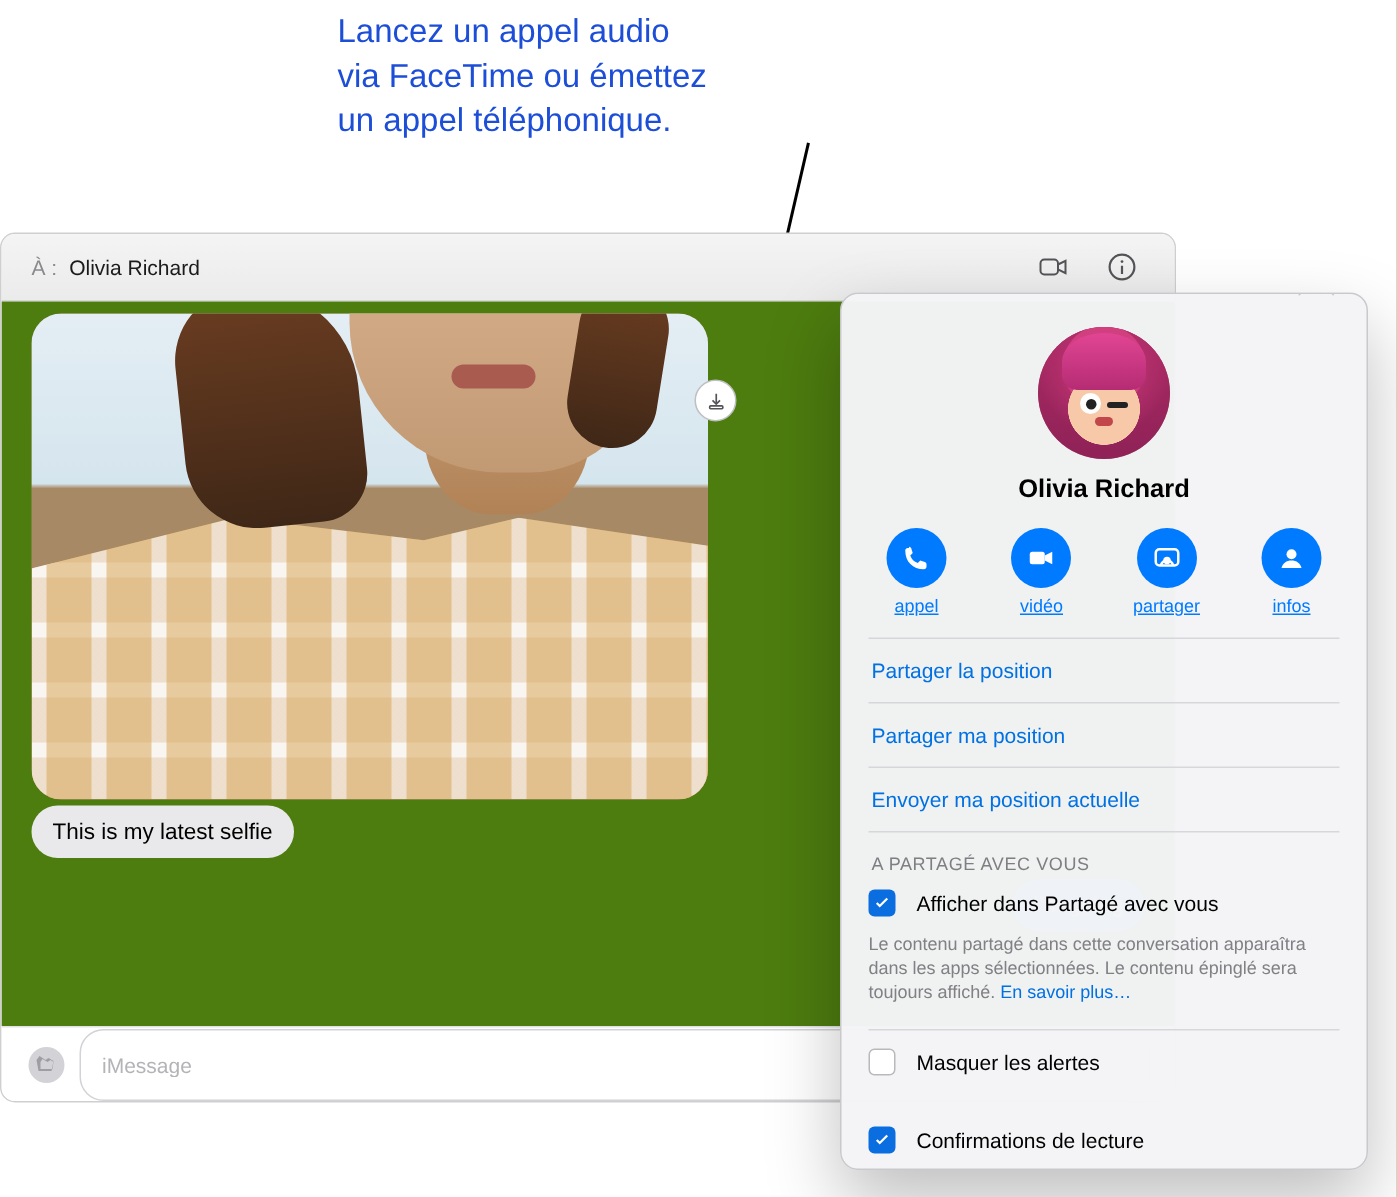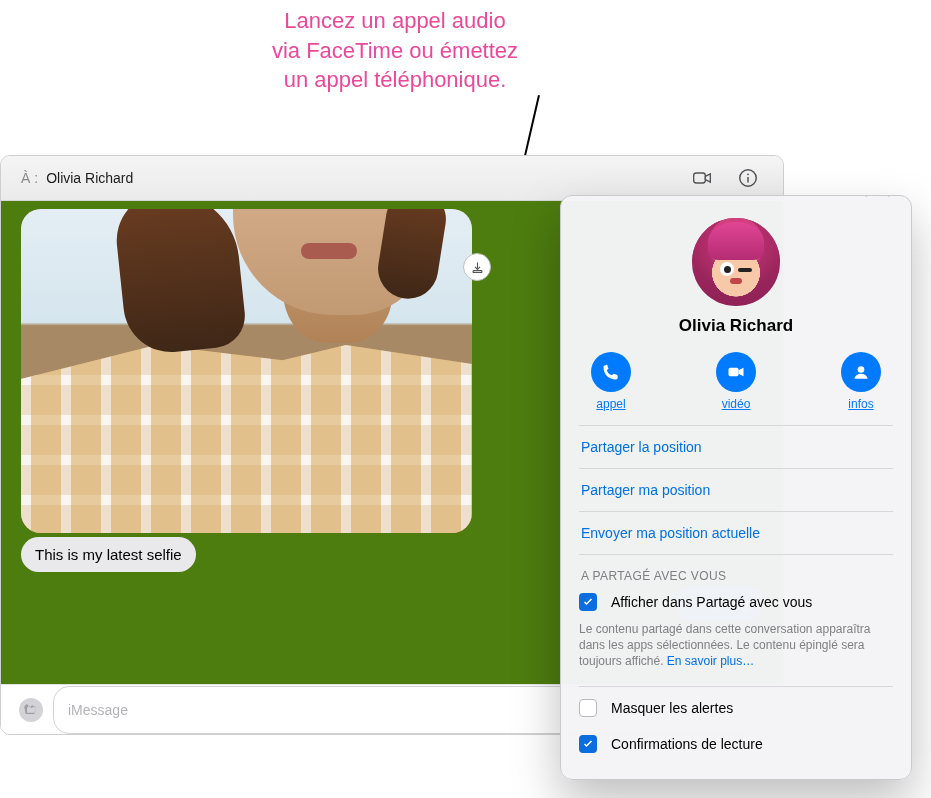--- a/index.html
+++ b/index.html
@@ -2,22 +2,22 @@
 <html><head>
   <meta charset="utf-8">
   <style>
     * { box-sizing: border-box; margin: 0; padding: 0; }
     html, body { width: 931px; height: 798px; font-family: -apple-system, "Helvetica Neue", Helvetica, Arial, sans-serif; background: #fff; color: #000; }
 
     .stage { position: relative; width: 931px; height: 798px; overflow: hidden; }
 
     
     .annotation {
-      position: absolute; top: 6px; left: 225px; width: 340px; text-align: center;
-      font-size: 22px; line-height: 1.35; color: #ec4899;
+      position: absolute; top: 6px; left: 225px; width: 340px; text-align: left;
+      font-size: 22px; line-height: 1.35; color: #1d4ed8;
     }
     .callout-line {
       position: absolute; left: 538px; top: 95px; width: 2px; height: 260px; background: #000;
       transform: rotate(13deg); transform-origin: top left;
     }
 
     
     .window {
       position: absolute; top: 155px; left: 0; width: 784px; height: 580px;
       border: 1px solid #cfcfcf; border-radius: 10px; background: #fff; overflow: hidden;
@@ -240,20 +240,30 @@
           <svg viewBox="0 0 24 24" width="20" height="20" fill="currentColor">
               <rect x="3" y="7" width="12" height="10" rx="2"></rect>
               <path d="M15 10l6-3v10l-6-3z"></path>
             </svg>
         </div>
         <div class="label">vidéo</div>
       </div>
       <div class="action">
         <div class="circle">
           <svg viewBox="0 0 24 24" width="20" height="20" fill="currentColor">
+              <rect x="3" y="5" width="18" height="13" rx="3" fill="none" stroke="currentColor" stroke-width="2"></rect>
+              <circle cx="12" cy="14" r="3"></circle>
+              <path d="M7 18c1-3 3-4 5-4s4 1 5 4" fill="none" stroke="currentColor" stroke-width="2"></path>
+            </svg>
+        </div>
+        <div class="label">partager</div>
+      </div>
+      <div class="action">
+        <div class="circle">
+          <svg viewBox="0 0 24 24" width="20" height="20" fill="currentColor">
               <circle cx="12" cy="9" r="4"></circle>
               <path d="M4 20c1-4 4-6 8-6s7 2 8 6"></path>
             </svg>
         </div>
         <div class="label">infos</div>
       </div>
     </div>
 
     <div class="list">
       <div class="row">Partager la position</div>
@@ -276,21 +286,21 @@
       <span>Le contenu partagé dans cette conversation apparaîtra dans les apps sélectionnées. Le contenu épinglé sera toujours affiché. </span><a href="#">En savoir plus…</a>
     </div>
 
     <div class="divider"></div>
 
     <div class="checkbox-row" style="margin-top:12px">
       <span class="cb unchecked"></span>
       <span>Masquer les alertes</span>
     </div>
 
-    <div class="checkbox-row" style="margin-top:18px">
+    <div class="checkbox-row" style="margin-top:34px">
       <span class="cb checked">
         <svg viewBox="0 0 24 24">
             <path fill="none" stroke="currentColor" stroke-width="3" d="M5 12l4 4 10-10"></path>
           </svg>
       </span>
       <span>Confirmations de lecture</span>
     </div>
   </div>
 </div>
 

